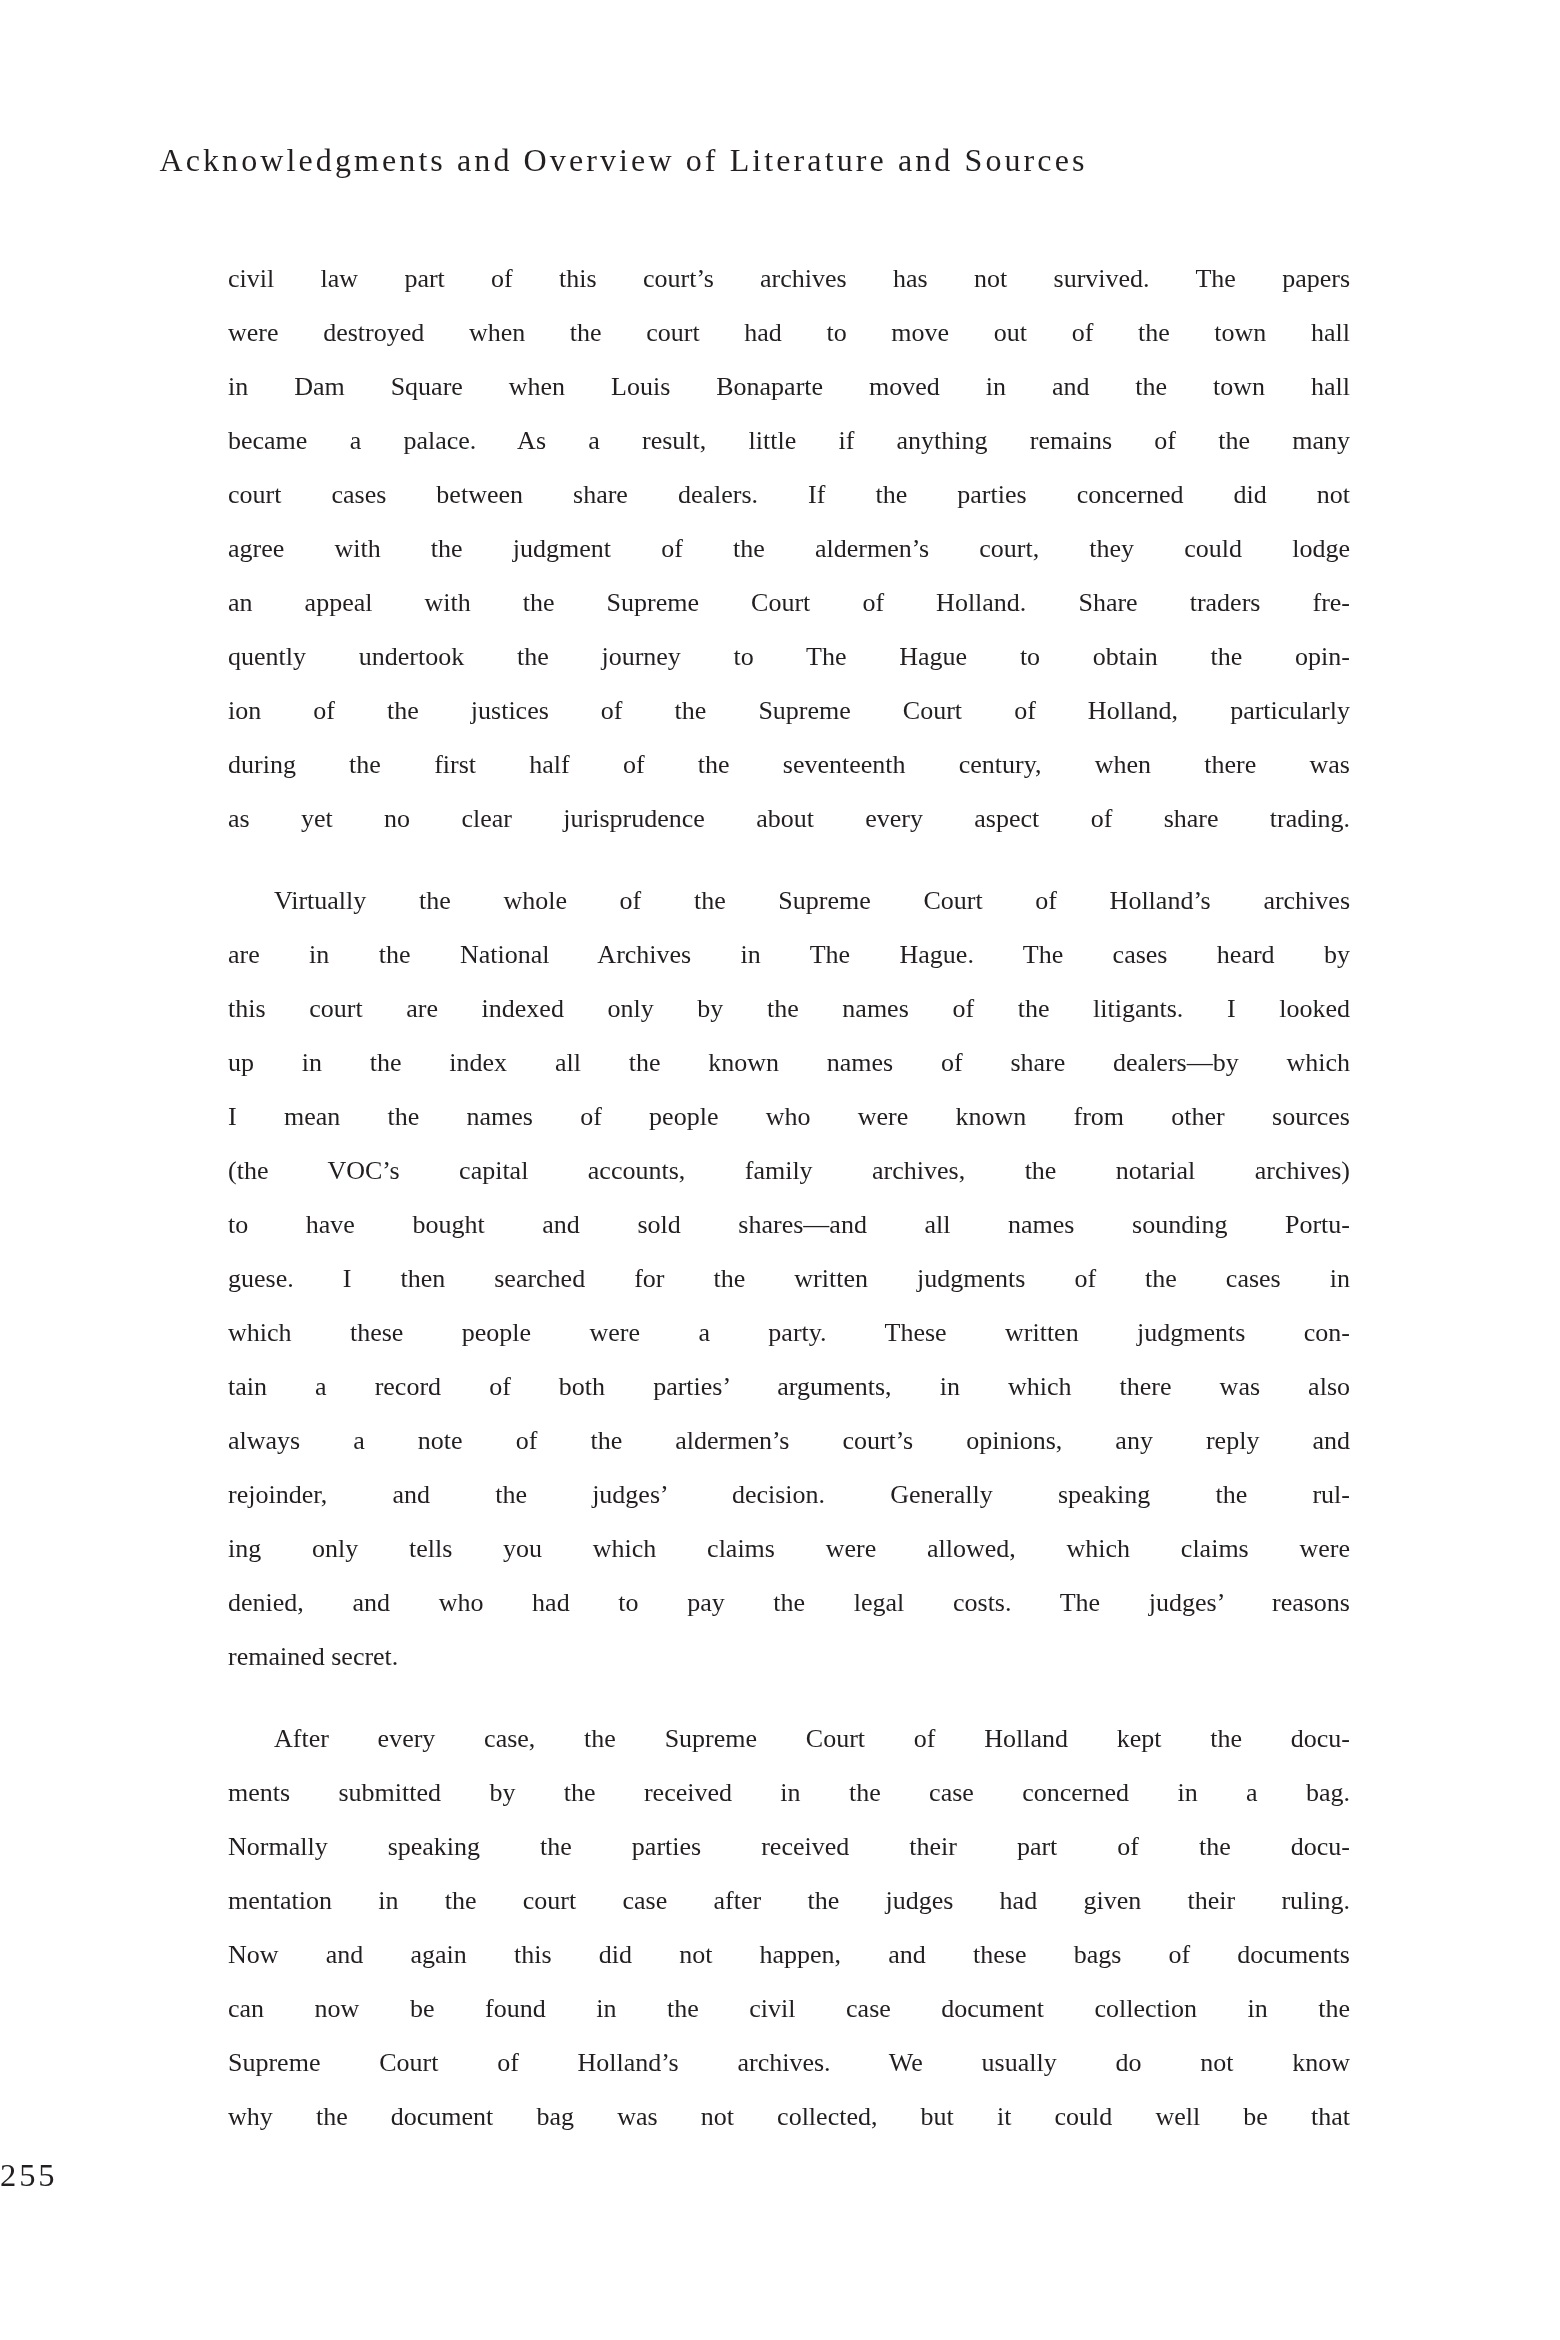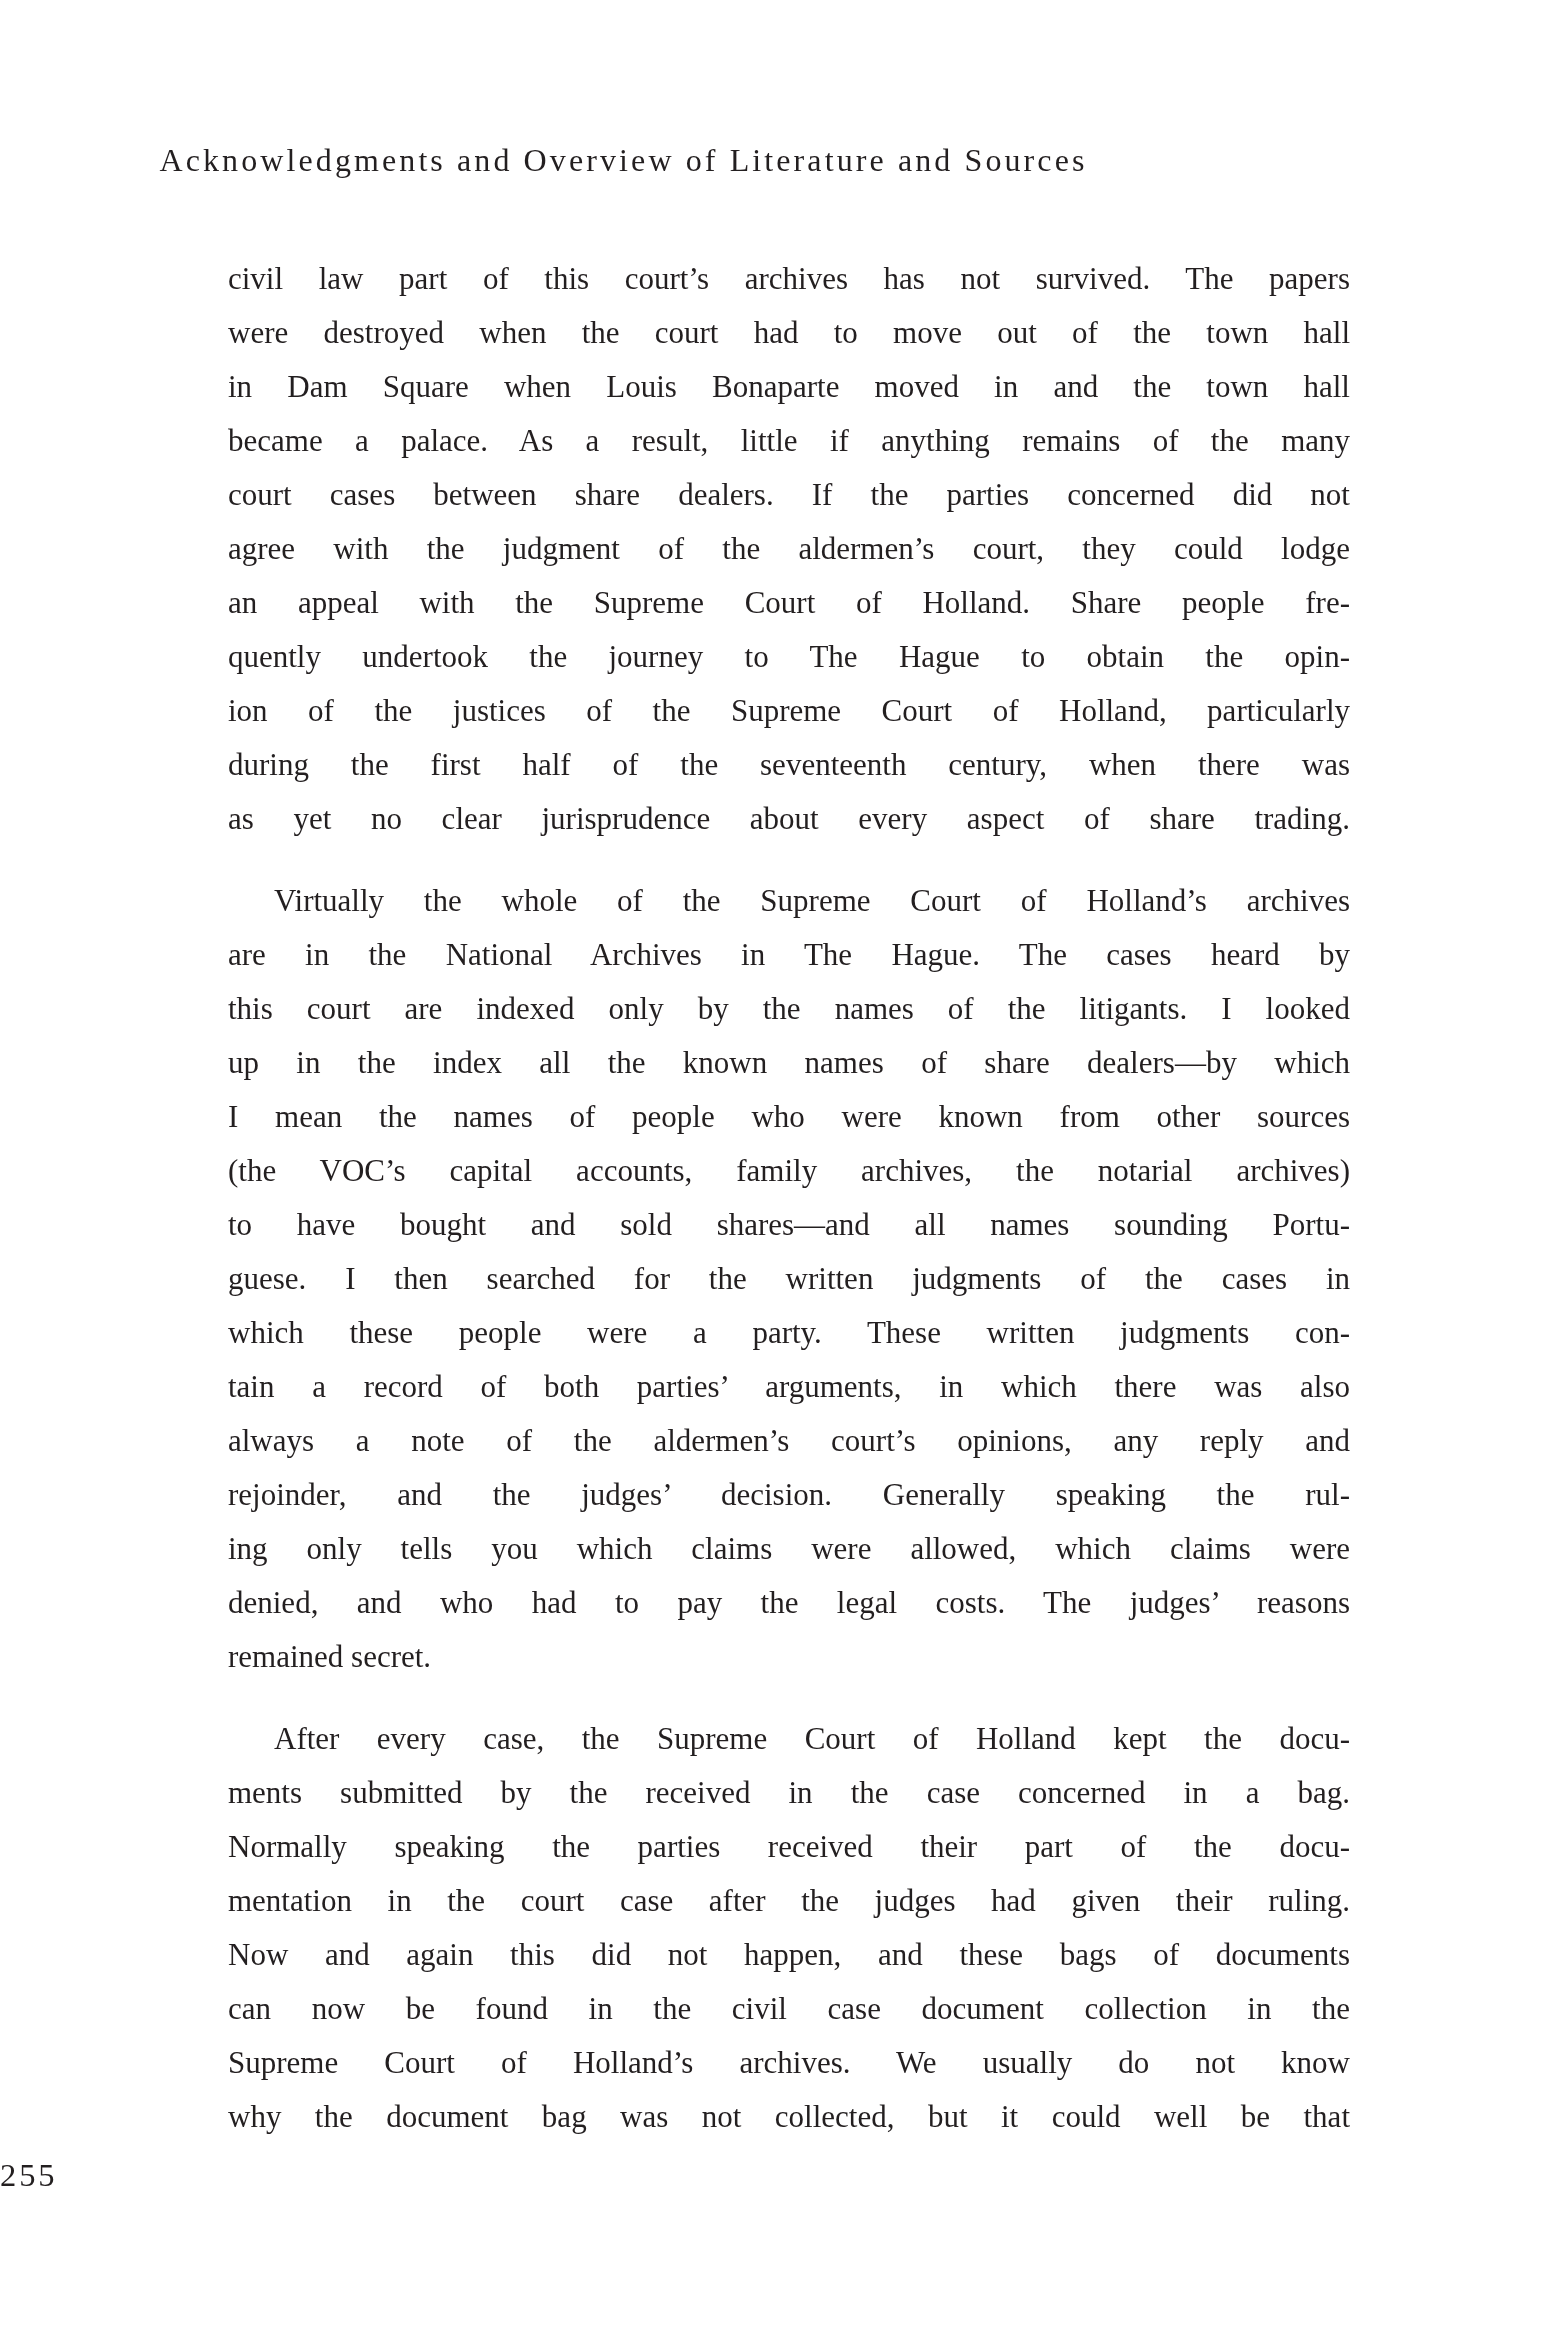--- a/index.html
+++ b/index.html
@@ -24,21 +24,21 @@
     font-size: 32px;
     letter-spacing: 3.1px;
     line-height: 38px;
     white-space: nowrap;
   }
   .body-text {
     position: absolute;
     left: 228px;
     top: 252px;
     width: 1122px;
-    font-size: 31px;
+    font-size: 26px;
     line-height: 54px;
   }
   .line {
     display: block;
     height: 54px;
     white-space: nowrap;
     text-align: justify;
     text-align-last: justify;
     overflow: visible;
   }
@@ -67,21 +67,21 @@
 
 <div class="body-text">
 
   <div class="paragraph">
     <span class="line">civil law part of this court’s archives has not survived. The papers</span>
     <span class="line">were destroyed when the court had to move out of the town hall</span>
     <span class="line">in Dam Square when Louis Bonaparte moved in and the town hall</span>
     <span class="line">became a palace. As a result, little if anything remains of the many</span>
     <span class="line">court cases between share dealers. If the parties concerned did not</span>
     <span class="line">agree with the judgment of the aldermen’s court, they could lodge</span>
-    <span class="line">an appeal with the Supreme Court of Holland. Share people fre-</span>
+    <span class="line">an appeal with the Supreme Court of Holland. Share traders fre-</span>
     <span class="line">quently undertook the journey to The Hague to obtain the opin-</span>
     <span class="line">ion of the justices of the Supreme Court of Holland, particularly</span>
     <span class="line">during the first half of the seventeenth century, when there was</span>
     <span class="line">as yet no clear jurisprudence about every aspect of share trading.</span>
   </div>
 
   <div class="paragraph">
     <span class="line indent">Virtually the whole of the Supreme Court of Holland’s archives</span>
     <span class="line">are in the National Archives in The Hague. The cases heard by</span>
     <span class="line">this court are indexed only by the names of the litigants. I looked</span>

